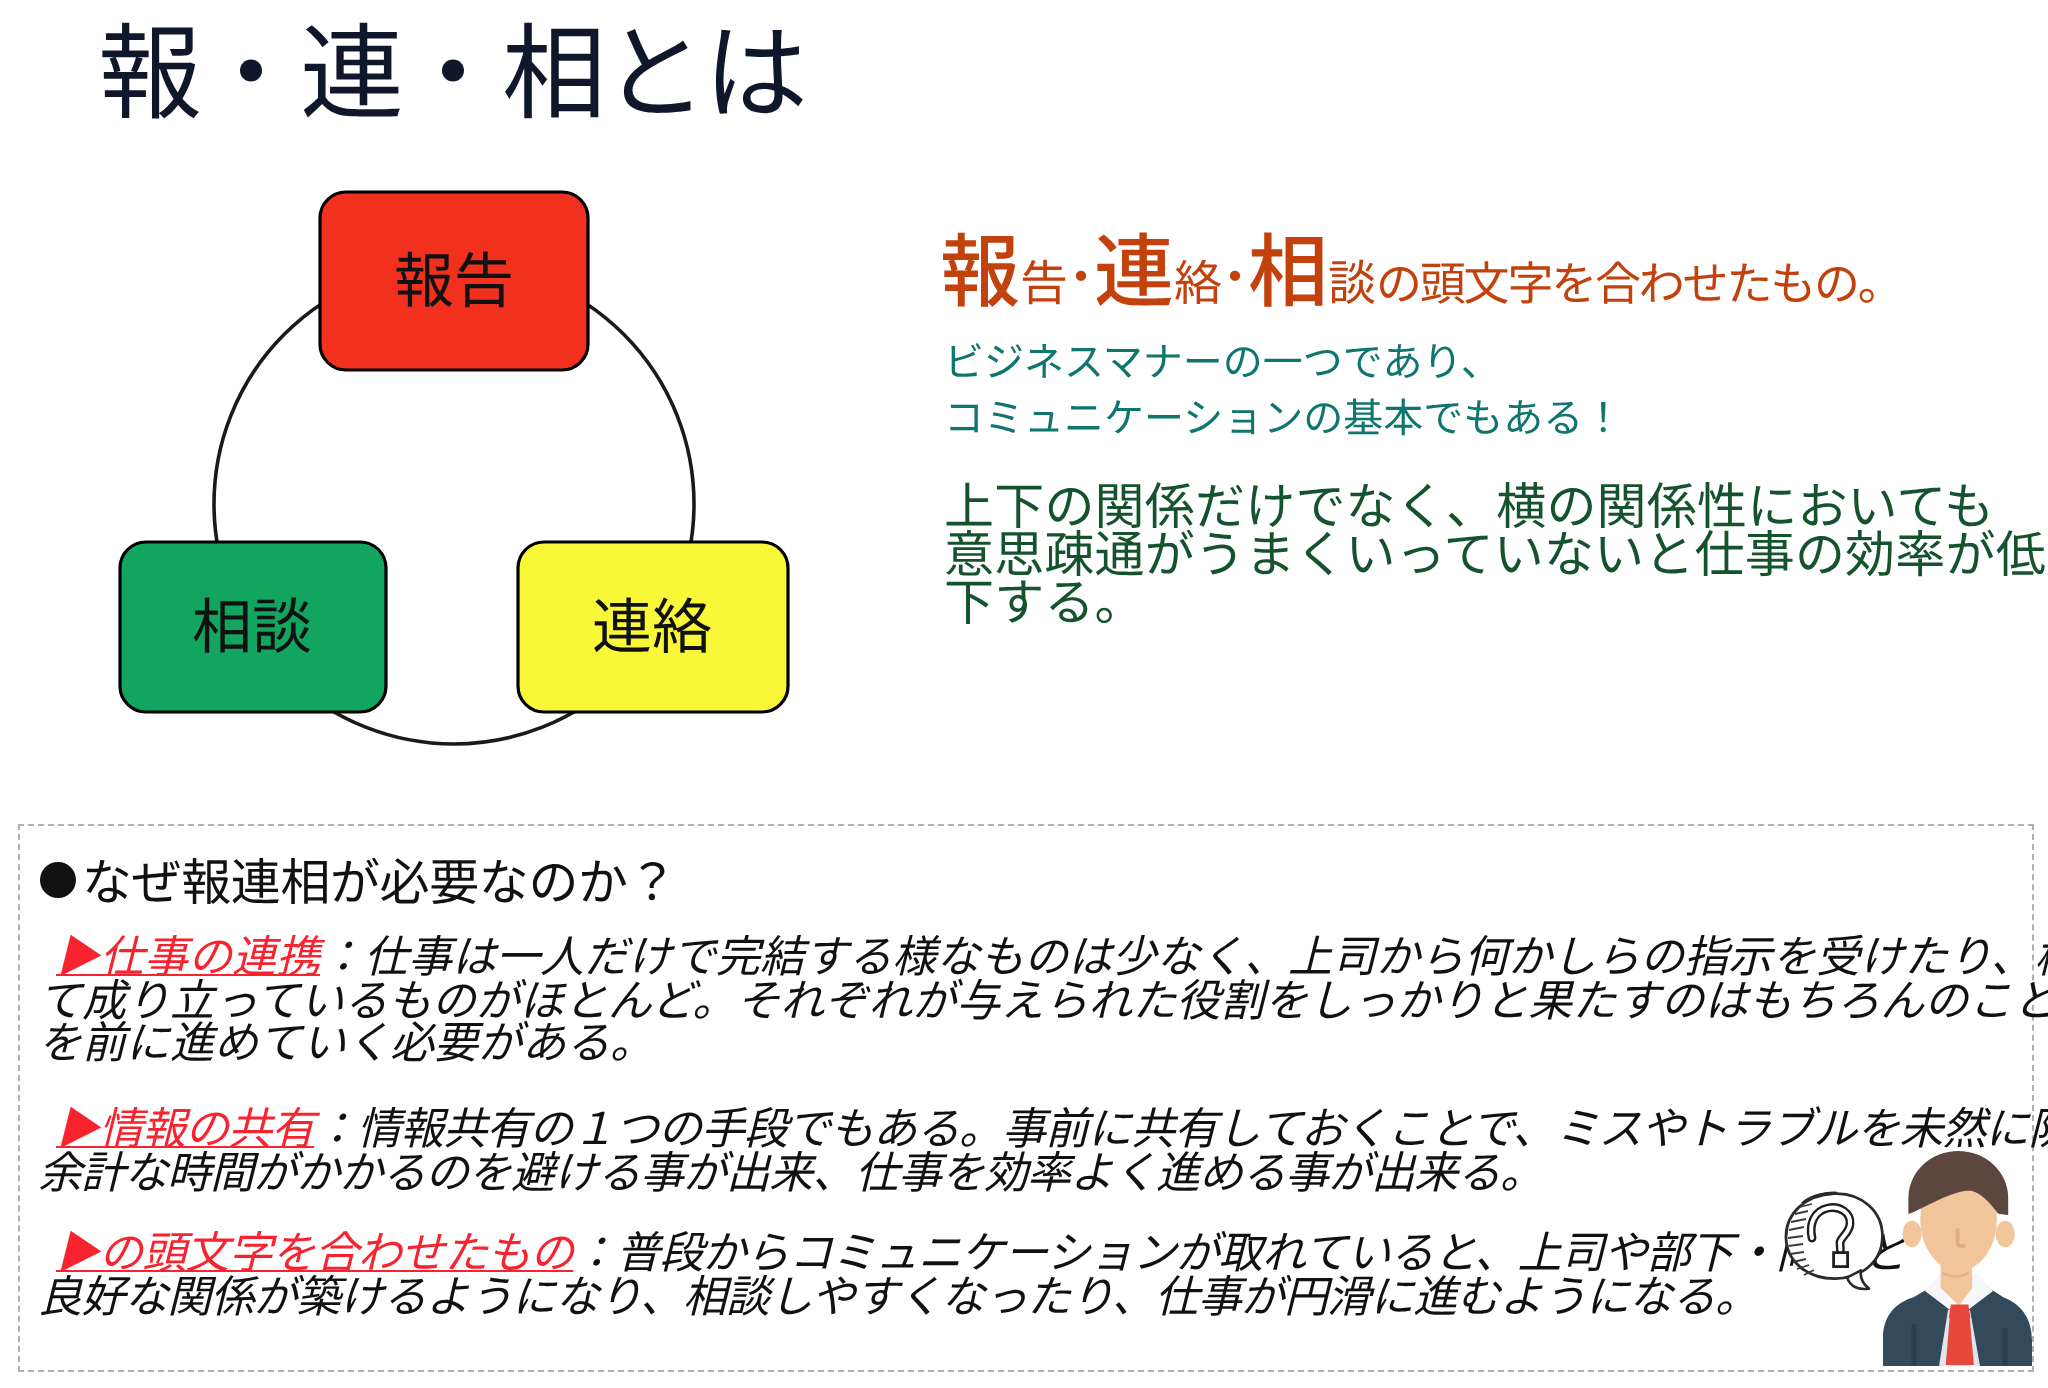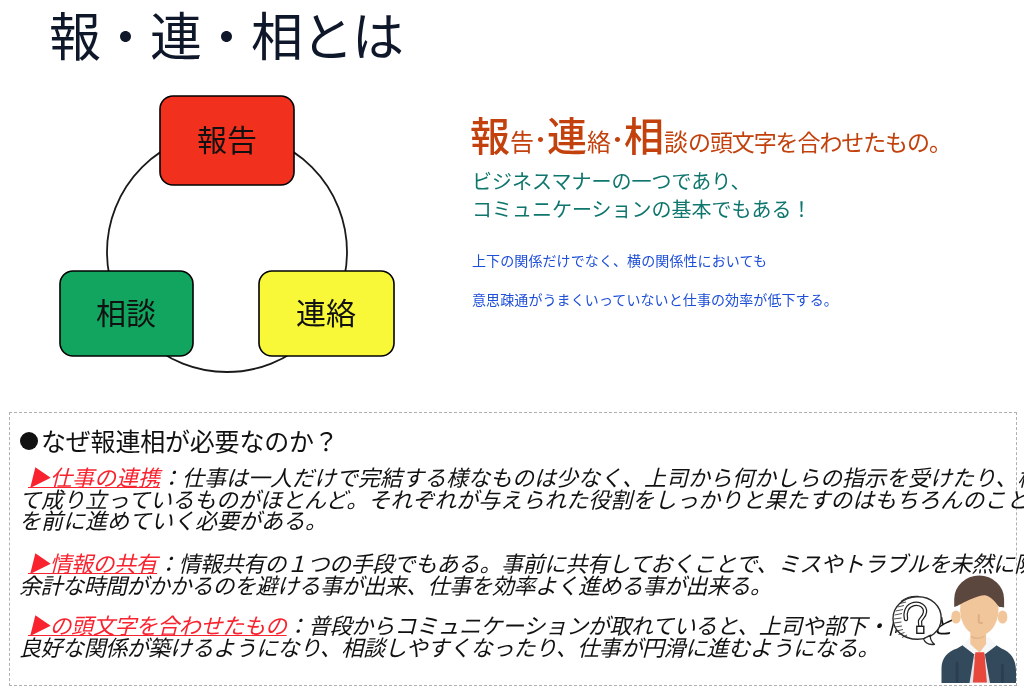--- a/index.html
+++ b/index.html
@@ -6,21 +6,21 @@
   body{width:1024px;height:694px;position:relative;background:#ffffff;overflow:hidden;
        font-family:"Liberation Sans","Noto Sans CJK JP","Noto Sans JP",sans-serif;color:#000;}
   .abs{position:absolute;}
   #title{left:49px;top:12px;font-size:52px;line-height:1;letter-spacing:-1.5px;color:#0f172a;}
   #intro{left:470px;top:113px;width:540px;line-height:48px;white-space:nowrap;color:#c2410c;}
   #intro .big{font-size:40px;font-weight:500;}
   #intro .sm{font-size:24px;}
   #intro .run{font-size:23px;letter-spacing:-1.1px;}
   #intro .dot{font-size:24px;vertical-align:3px;margin:0 -5.5px;}
   #p2{left:472px;top:169px;font-size:20px;line-height:27.5px;color:#0f766e;}
-  #p3{left:472px;top:242px;font-size:14px;letter-spacing:0.1px;line-height:39px;color:#1d4ed8;}
+  #p3{left:472px;top:242px;font-size:25px;letter-spacing:0.1px;line-height:24px;color:#14532d;}
   #box{left:9px;top:412px;width:1006px;height:272px;border:1px dashed #b0b0b0;background:#fff;}
   #h2{left:20px;top:422px;font-size:25px;letter-spacing:-0.2px;color:#111;text-align:right;}
   .blt{display:inline-block;width:18px;height:18px;border-radius:50%;background:#111;vertical-align:1px;margin-right:3px;}
   .para{font-size:22px;line-height:21.5px;color:#111;width:1000px;white-space:nowrap;font-style:italic;}
   .para .lbl{color:#f8232f;text-decoration:underline;text-decoration-thickness:1px;text-underline-offset:1px;}
   #pa{left:19px;top:468px;text-indent:9px;}
   #pb{left:19px;top:554px;text-indent:9px;letter-spacing:-0.5px;}
   #pc{left:19px;top:616px;text-indent:9px;letter-spacing:-0.45px;}
 </style>
 </head>

